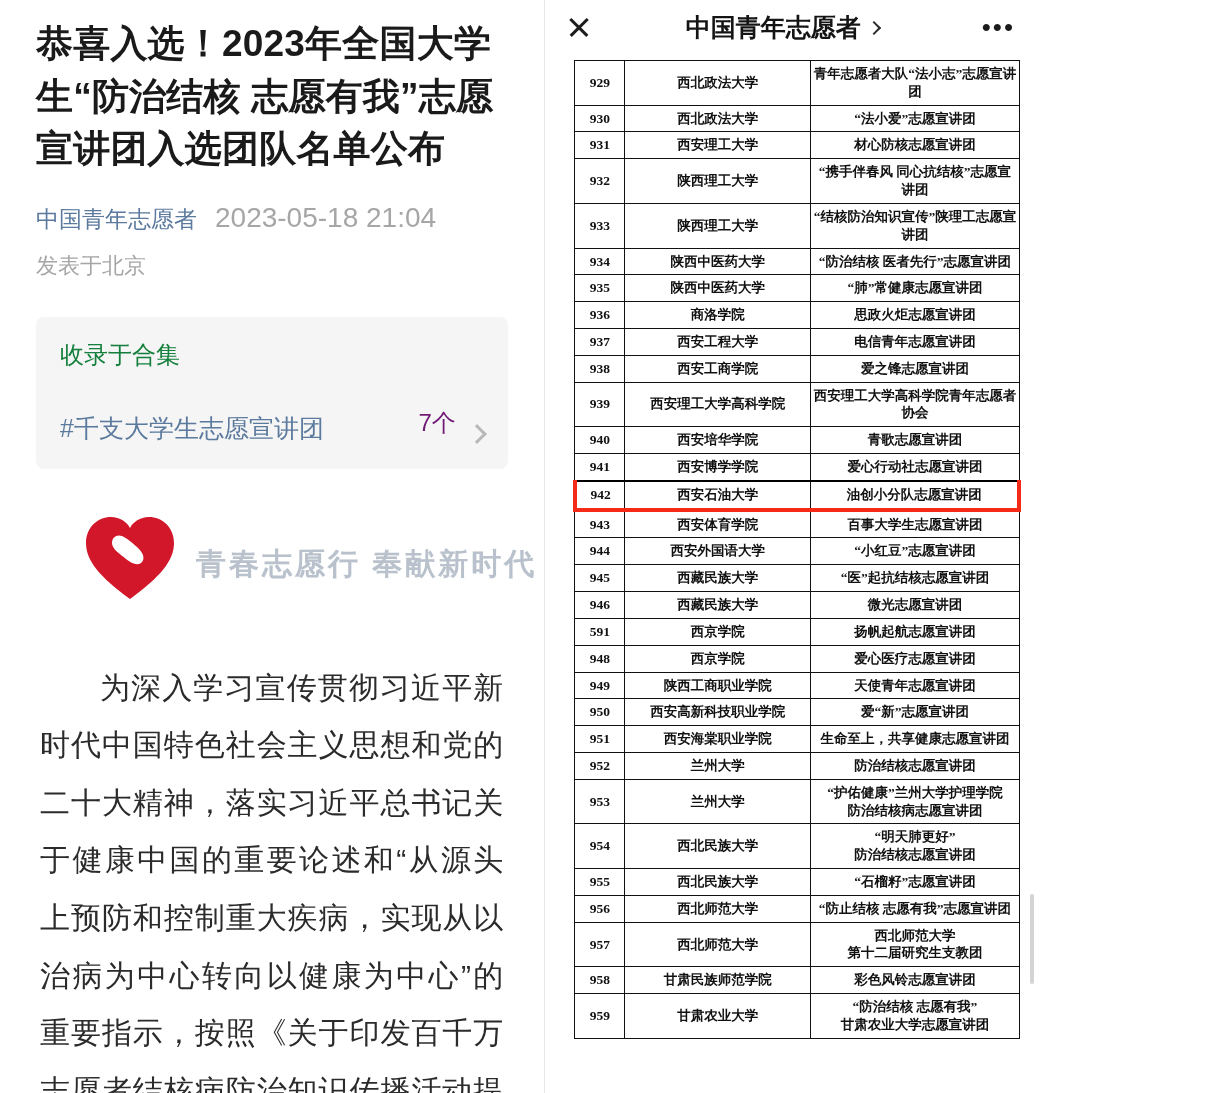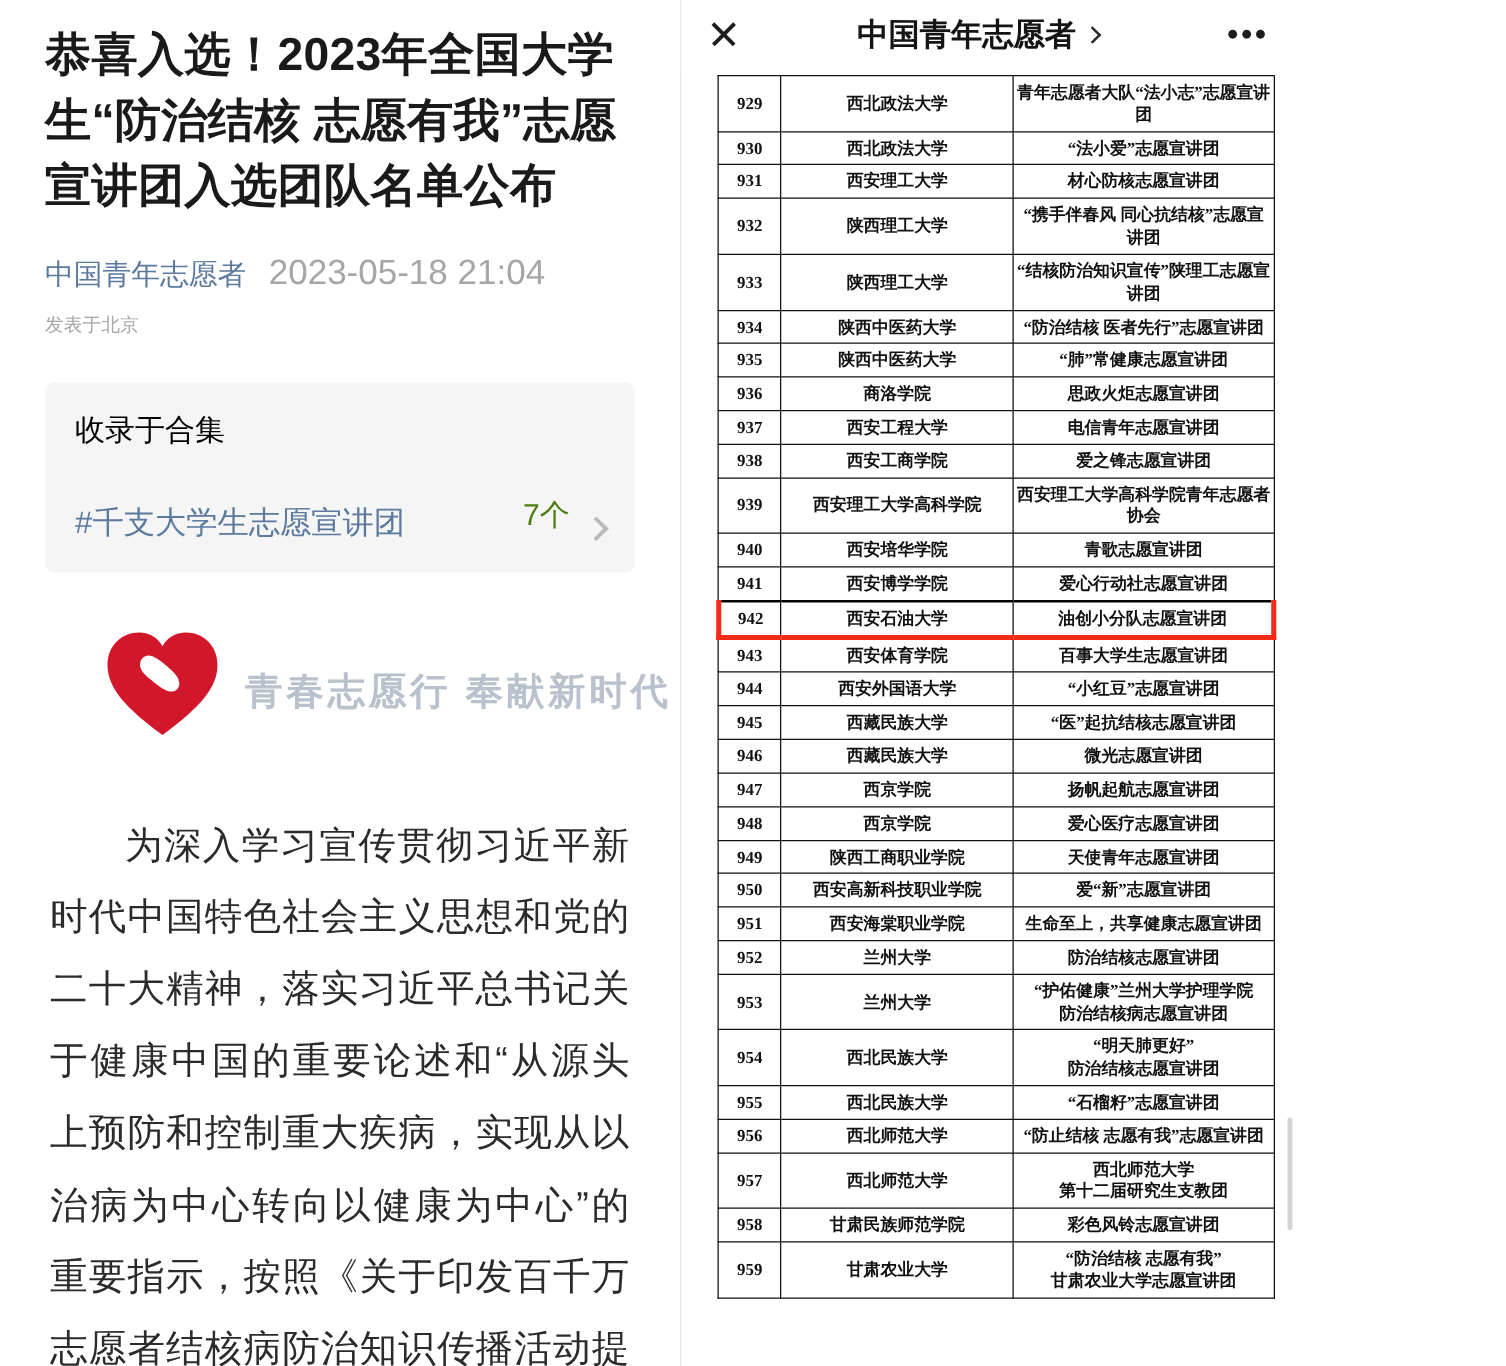--- a/index.html
+++ b/index.html
@@ -46,48 +46,48 @@
   }
   .account-name {
     font-size: 23px;
     color: #5b7a9e;
   }
   .publish-time {
     font-size: 28px;
     color: #a6a6a6;
   }
   .publish-loc {
-    font-size: 15px;
+    font-size: 22px;
     color: #a6a6a6;
     margin-bottom: 36px;
   }
 
   .collection-card {
     background: #f5f5f5;
     border-radius: 8px;
     padding: 22px 24px 24px 24px;
     margin: 0 0 40px 0;
     position: relative;
   }
   .collection-label {
     font-size: 24px;
-    color: #000000;
+    color: #15803d;
     margin-bottom: 12px;
   }
   .collection-tag {
     font-size: 25px;
     color: #5b7a9e;
     margin-top: 41px;
   }
   .collection-count {
     position: absolute;
     right: 52px;
     bottom: 30px;
     font-size: 24px;
-    color: #4d7c0f;
+    color: #701a75;
   }
   .collection-chevron {
     position: absolute;
     right: 24px;
     bottom: 28px;
     width: 14px; height: 14px;
     border-right: 3px solid #b8b8b8;
     border-top: 3px solid #b8b8b8;
     transform: rotate(45deg);
   }
@@ -357,21 +357,21 @@
               <td class="col-no">945</td>
               <td class="col-org">西藏民族大学</td>
               <td class="col-team">“医”起抗结核志愿宣讲团</td>
             </tr>
             <tr>
               <td class="col-no">946</td>
               <td class="col-org">西藏民族大学</td>
               <td class="col-team">微光志愿宣讲团</td>
             </tr>
             <tr>
-              <td class="col-no">947</td>
+              <td class="col-no">591</td>
               <td class="col-org">西京学院</td>
               <td class="col-team">扬帆起航志愿宣讲团</td>
             </tr>
             <tr>
               <td class="col-no">948</td>
               <td class="col-org">西京学院</td>
               <td class="col-team">爱心医疗志愿宣讲团</td>
             </tr>
             <tr>
               <td class="col-no">949</td>

